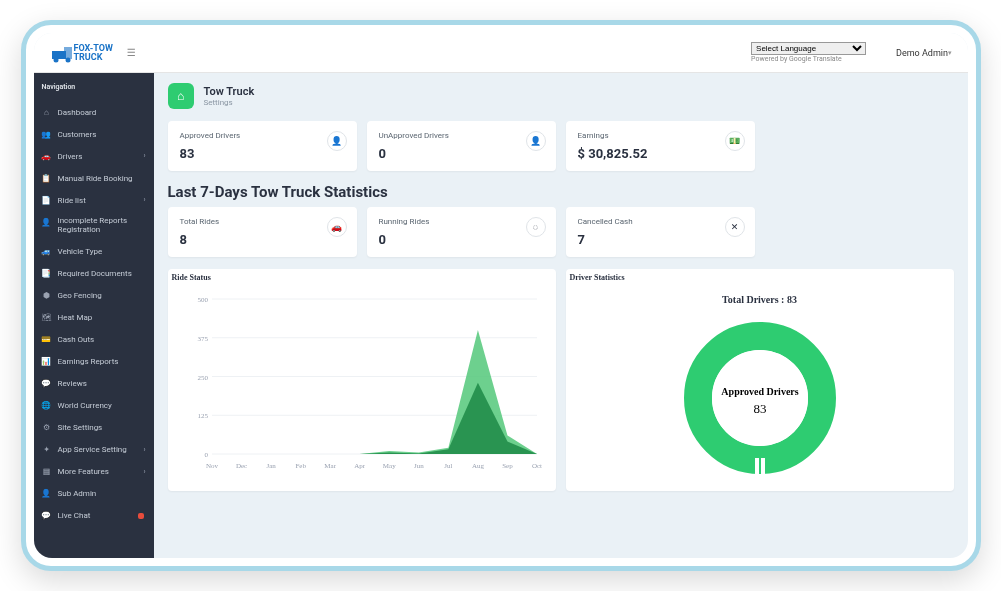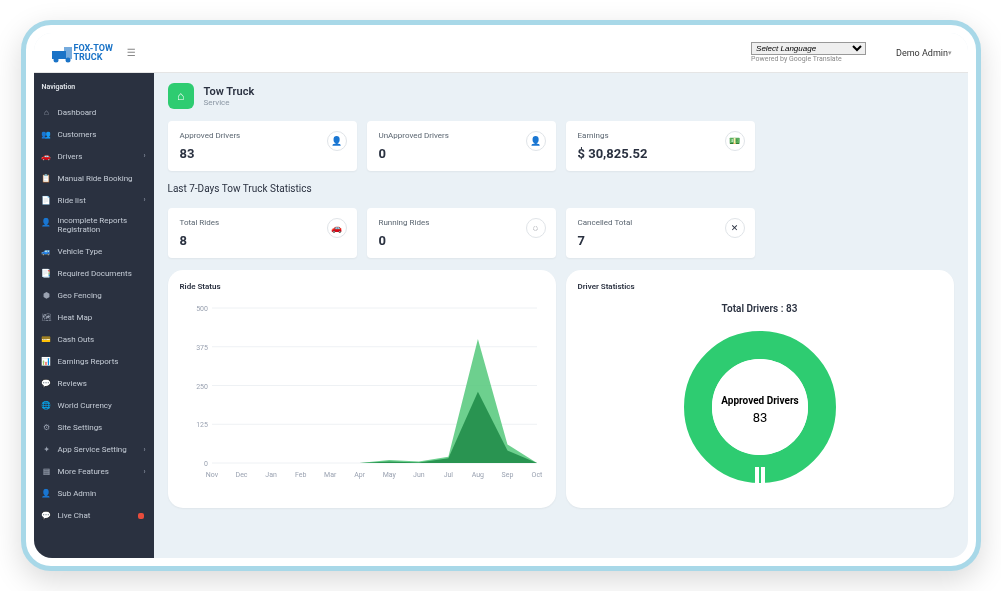--- a/index.html
+++ b/index.html
@@ -4,21 +4,21 @@
 <style>
 * { margin: 0; padding: 0; box-sizing: border-box; }
 body { font-family: -apple-system, BlinkMacSystemFont, "Segoe UI", Roboto, sans-serif; background: #fff; padding: 20px; }
 .device-frame { border: 5px solid #a8d8e8; border-radius: 30px; padding: 8px; background: #fff; box-shadow: 0 10px 30px rgba(0,0,0,0.15); max-width: 960px; margin: 0 auto; overflow: hidden; }
 .screen { background: #eaf1f6; border-radius: 18px; display: flex; flex-direction: column; height: 525px; overflow: hidden; }
 .topbar { background: #fff; display: flex; align-items: center; padding: 6px 16px; border-bottom: 1px solid #e5e5e5; height: 40px; }
 .logo { display: flex; align-items: center; gap: 0; }
 .logo-text { color: #1a73c7; font-weight: 700; font-size: 9px; line-height: 1; }
 .topbar-spacer { flex: 1; }
 .lang-block { text-align: left; font-size: 7px; color: #888; }
-.lang-select { font-size: 8px; border: 1px solid #999; width: 115px; font-style: italic; }
+.lang-select { font-size: 8px; border: 1px solid #999; width: 115px; }
 .user-block { margin-left: 30px; font-size: 9px; color: #333; display: flex; align-items: center; gap: 0; }
 .body { display: flex; flex: 1; overflow: hidden; }
 .sidebar { background: #2a3140; width: 120px; color: #c5ccd6; font-size: 8px; overflow-y: auto; }
 .sidebar::-webkit-scrollbar { width: 0; }
 .nav-header { font-size: 7px; font-weight: 600; padding: 10px 8px; color: #dfe3e8; background: #2a3140; }
 .nav-item { display: flex; align-items: center; gap: 6px; padding: 6px 8px; cursor: pointer; position: relative; }
 .nav-icon { width: 10px; height: 10px; display: inline-flex; align-items: center; justify-content: center; font-size: 8px; color: #9aa2b1; }
 .nav-chevron { margin-left: auto; font-size: 7px; color: #9aa2b1; }
 .nav-item.multiline { align-items: flex-start; }
 .nav-item.multiline .nav-label { line-height: 1.1; }
@@ -27,23 +27,23 @@
 .main::-webkit-scrollbar { width: 6px; }
 .page-head { display: flex; align-items: center; gap: 10px; margin-bottom: 12px; }
 .page-icon { width: 26px; height: 26px; background: #2ecc71; border-radius: 6px; display: flex; align-items: center; justify-content: center; color: #fff; font-size: 12px; }
 .page-title { font-size: 11px; font-weight: 600; color: #2a3140; }
 .page-sub { font-size: 8px; color: #8a96a3; }
 .card-row { display: grid; grid-template-columns: repeat(4, 1fr); gap: 10px; margin-bottom: 12px; }
 .card { background: #fff; border-radius: 4px; padding: 10px 12px; position: relative; box-shadow: 0 1px 2px rgba(0,0,0,0.05); }
 .card-label { font-size: 8px; color: #5a6570; margin-bottom: 6px; }
 .card-value { font-size: 13px; font-weight: 700; color: #2a3140; }
 .card-icon { position: absolute; top: 10px; right: 10px; width: 20px; height: 20px; border: 1px solid #e0e4e8; border-radius: 50%; display: flex; align-items: center; justify-content: center; font-size: 9px; color: #2a3140; }
-.section-label { font-size: 10px; font-weight: 400; color: #2a3140; margin-bottom: 14px; }
+.section-label { font-size: 15px; font-weight: 700; color: #2a3140; margin-bottom: 6px; }
 .chart-row { display: grid; grid-template-columns: 1fr 1fr; gap: 10px; }
-.chart-card { background: #fff; border-radius: 15px; padding: 12px; box-shadow: 0 1px 2px rgba(0,0,0,0.05); }
+.chart-card { background: #fff; border-radius: 4px; padding: 4px; box-shadow: 0 1px 2px rgba(0,0,0,0.05); font-family: Liberation Serif, serif; }
 .chart-title { font-size: 8px; font-weight: 600; color: #2a3140; margin-bottom: 12px; }
 .area-svg { width: 100%; height: 180px; }
 .donut-wrap { text-align: center; }
 .donut-title { font-size: 10px; font-weight: 600; color: #2a3140; margin-bottom: 8px; }
 .donut-svg { width: 170px; height: 170px; }
 .donut-center { font-size: 10px; font-weight: 700; }
 .donut-center-val { font-size: 13px; }
 </style>
 </head>
 <body>
@@ -177,21 +177,21 @@
     <span class="nav-dot"></span>
             </div>
           </div>
     </div>
 
     <div class="main">
       <div class="page-head">
         <div class="page-icon">⌂</div>
         <div>
           <div class="page-title">Tow Truck</div>
-          <div class="page-sub">Service</div>
+          <div class="page-sub">Settings</div>
         </div>
       </div>
 
       <div class="card-row" id="cards1">
             <div class="card">
               <div class="card-label">Approved Drivers</div>
       <div class="card-value">83</div>
       <div class="card-icon">👤</div>
             </div>
             <div class="card">
@@ -212,21 +212,21 @@
               <div class="card-label">Total Rides</div>
       <div class="card-value">8</div>
       <div class="card-icon">🚗</div>
             </div>
             <div class="card">
               <div class="card-label">Running Rides</div>
       <div class="card-value">0</div>
       <div class="card-icon">◌</div>
             </div>
             <div class="card">
-              <div class="card-label">Cancelled Total</div>
+              <div class="card-label">Cancelled Cash</div>
       <div class="card-value">7</div>
       <div class="card-icon">✕</div>
             </div>
           </div>
 
       <div class="chart-row">
         <div class="chart-card">
           <div class="chart-title">Ride Status</div>
           <svg class="area-svg" viewBox="0 0 360 180" id="area-chart">
                 <line x1="30" y1="160" x2="355" y2="160" stroke="#eef1f4"></line>

